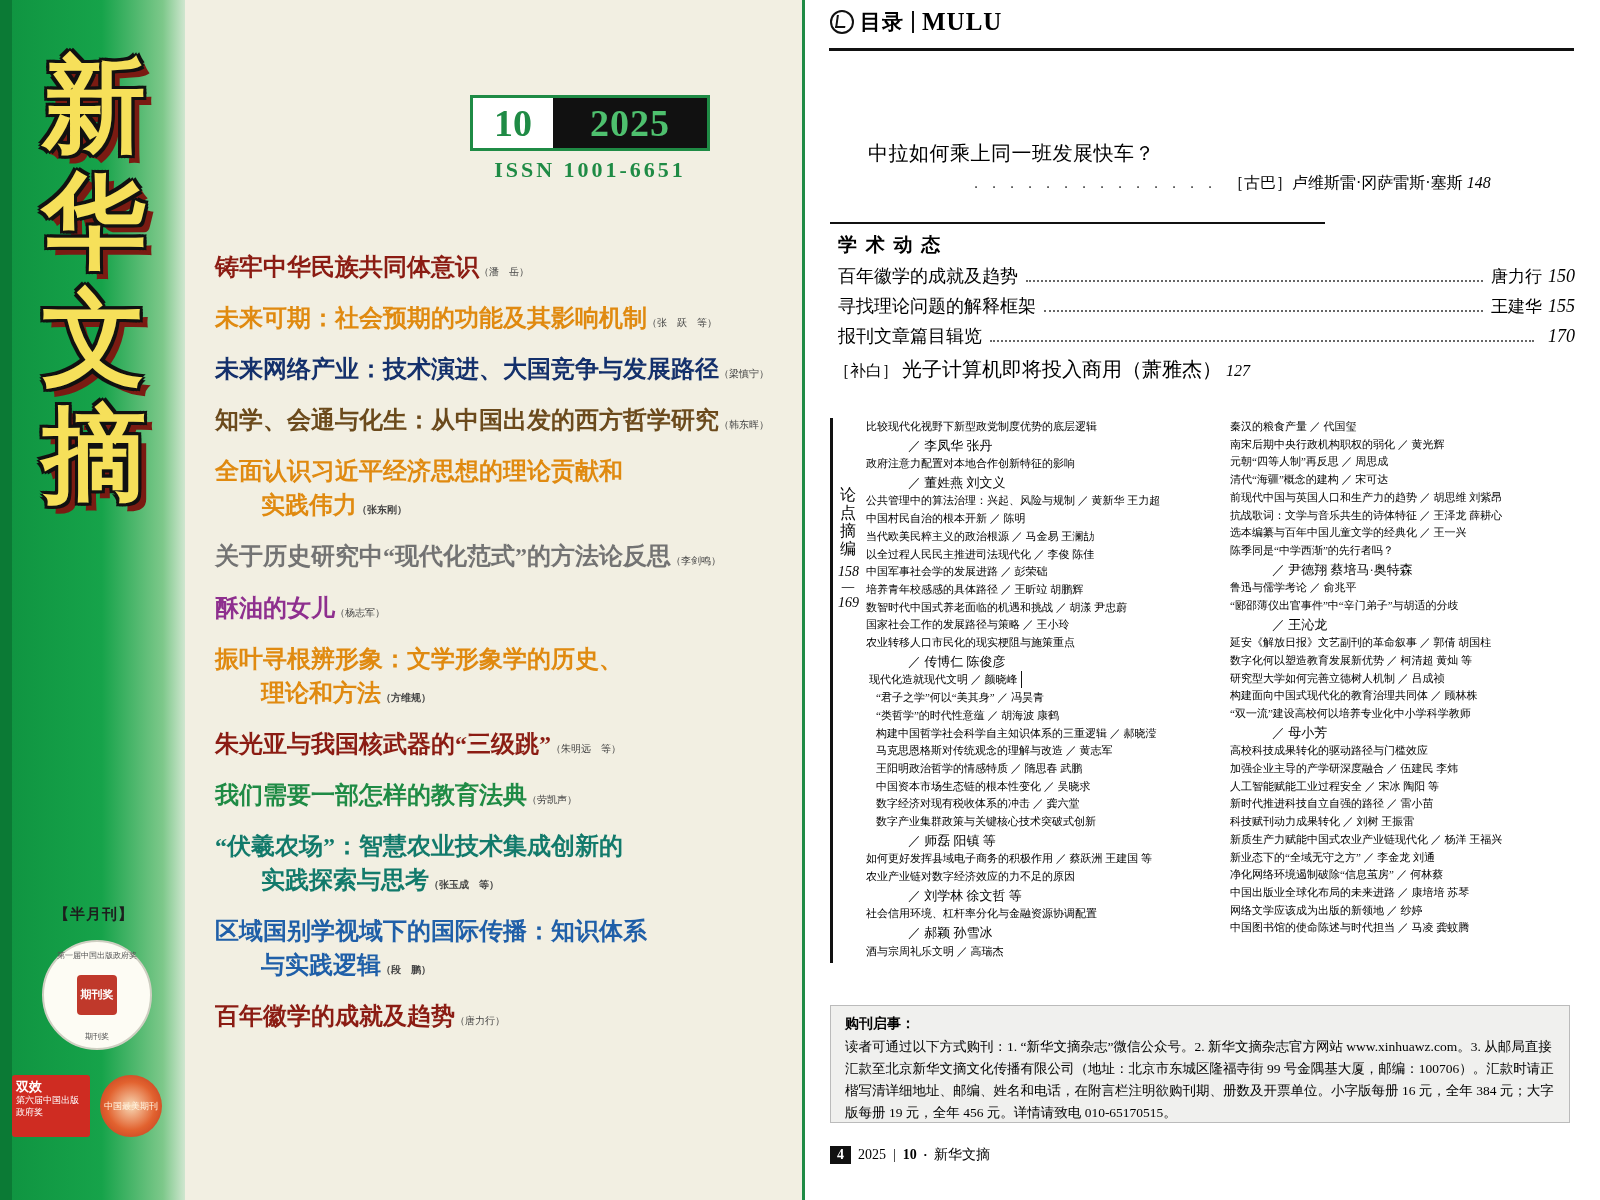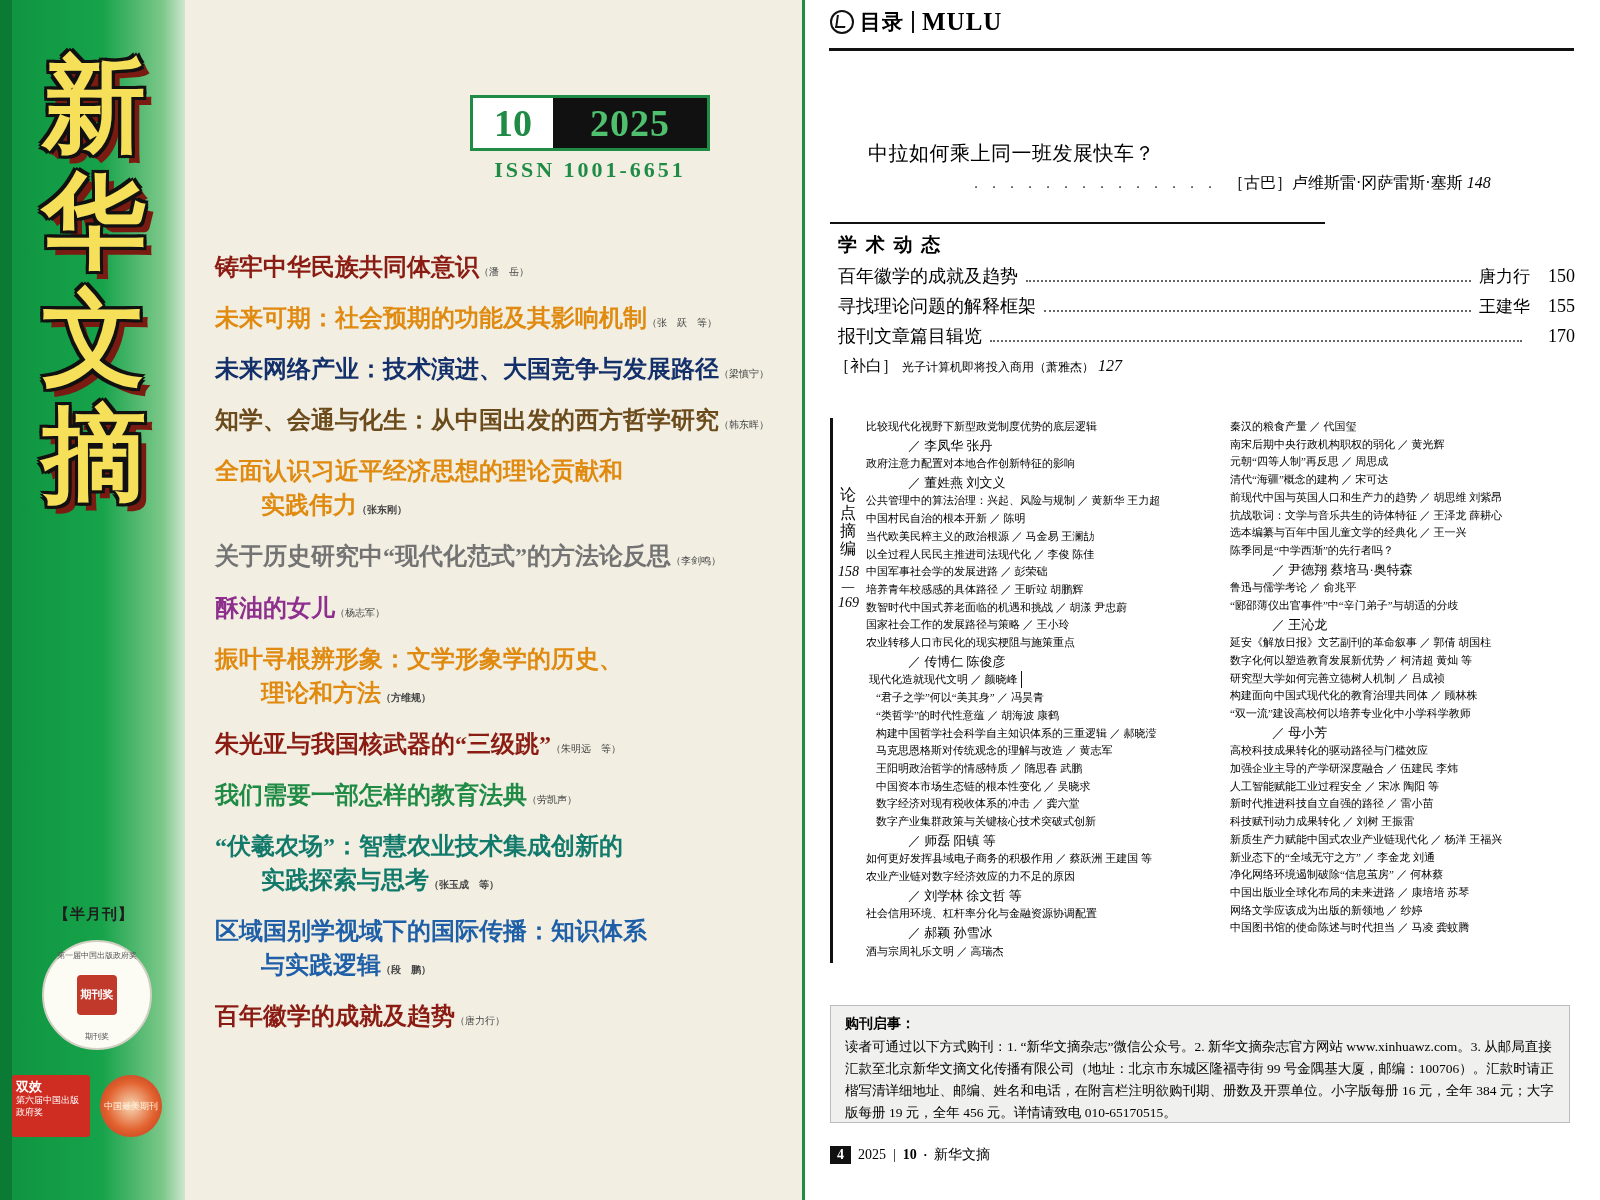--- a/index.html
+++ b/index.html
@@ -85,24 +85,24 @@
   .feature .fa .dots{letter-spacing:2px;color:#555;margin-right:8px;}
   .feature .pg{font-style:italic;font-family:"Liberation Serif",serif;}
 
   .academic{position:absolute;left:25px;top:222px;width:745px;}
   .academic .hr{height:2px;background:#111;width:495px;margin-bottom:8px;}
   .academic .title{font-size:19px;font-weight:bold;letter-spacing:2px;margin:4px 0 6px 8px;}
   .academic .row{display:flex;align-items:baseline;font-size:18px;margin:6px 0 6px 8px;}
   .academic .row .nm{white-space:nowrap;}
   .academic .row .dots{flex:1;border-bottom:2px dotted #666;margin:0 8px 5px 8px;}
   .academic .row .auth{white-space:nowrap;font-size:17px;}
-  .academic .row .pg{margin-left:18px;}
+  .academic .row .pg{font-style:italic;margin-left:6px;}
   .supp{margin:8px 0 0 4px;font-size:16px;}
   .supp .lbl{}
-  .supp .nm{font-size:12px;margin-top:6px;}
+  .supp .nm{font-size:20px;margin-top:6px;}
   .supp .pg{font-style:italic;}
 
   
   .digest{position:absolute;left:25px;top:418px;width:748px;height:570px;}
   .digest .vbar{position:absolute;left:0;top:0;width:3px;height:545px;background:#111;}
   .digest .sidelabel{position:absolute;left:8px;top:68px;width:20px;font-size:16px;line-height:1.12;text-align:center;}
   .digest .sidelabel .pg{font-style:italic;font-size:14px;display:block;margin-top:6px;}
   .digest .cols{position:absolute;left:36px;top:0;width:712px;display:flex;gap:16px;}
   .digest .col{width:348px;}
   .digest .item{font-size:11px;line-height:1.52;margin-bottom:1px;white-space:nowrap;overflow:hidden;text-overflow:ellipsis;}

